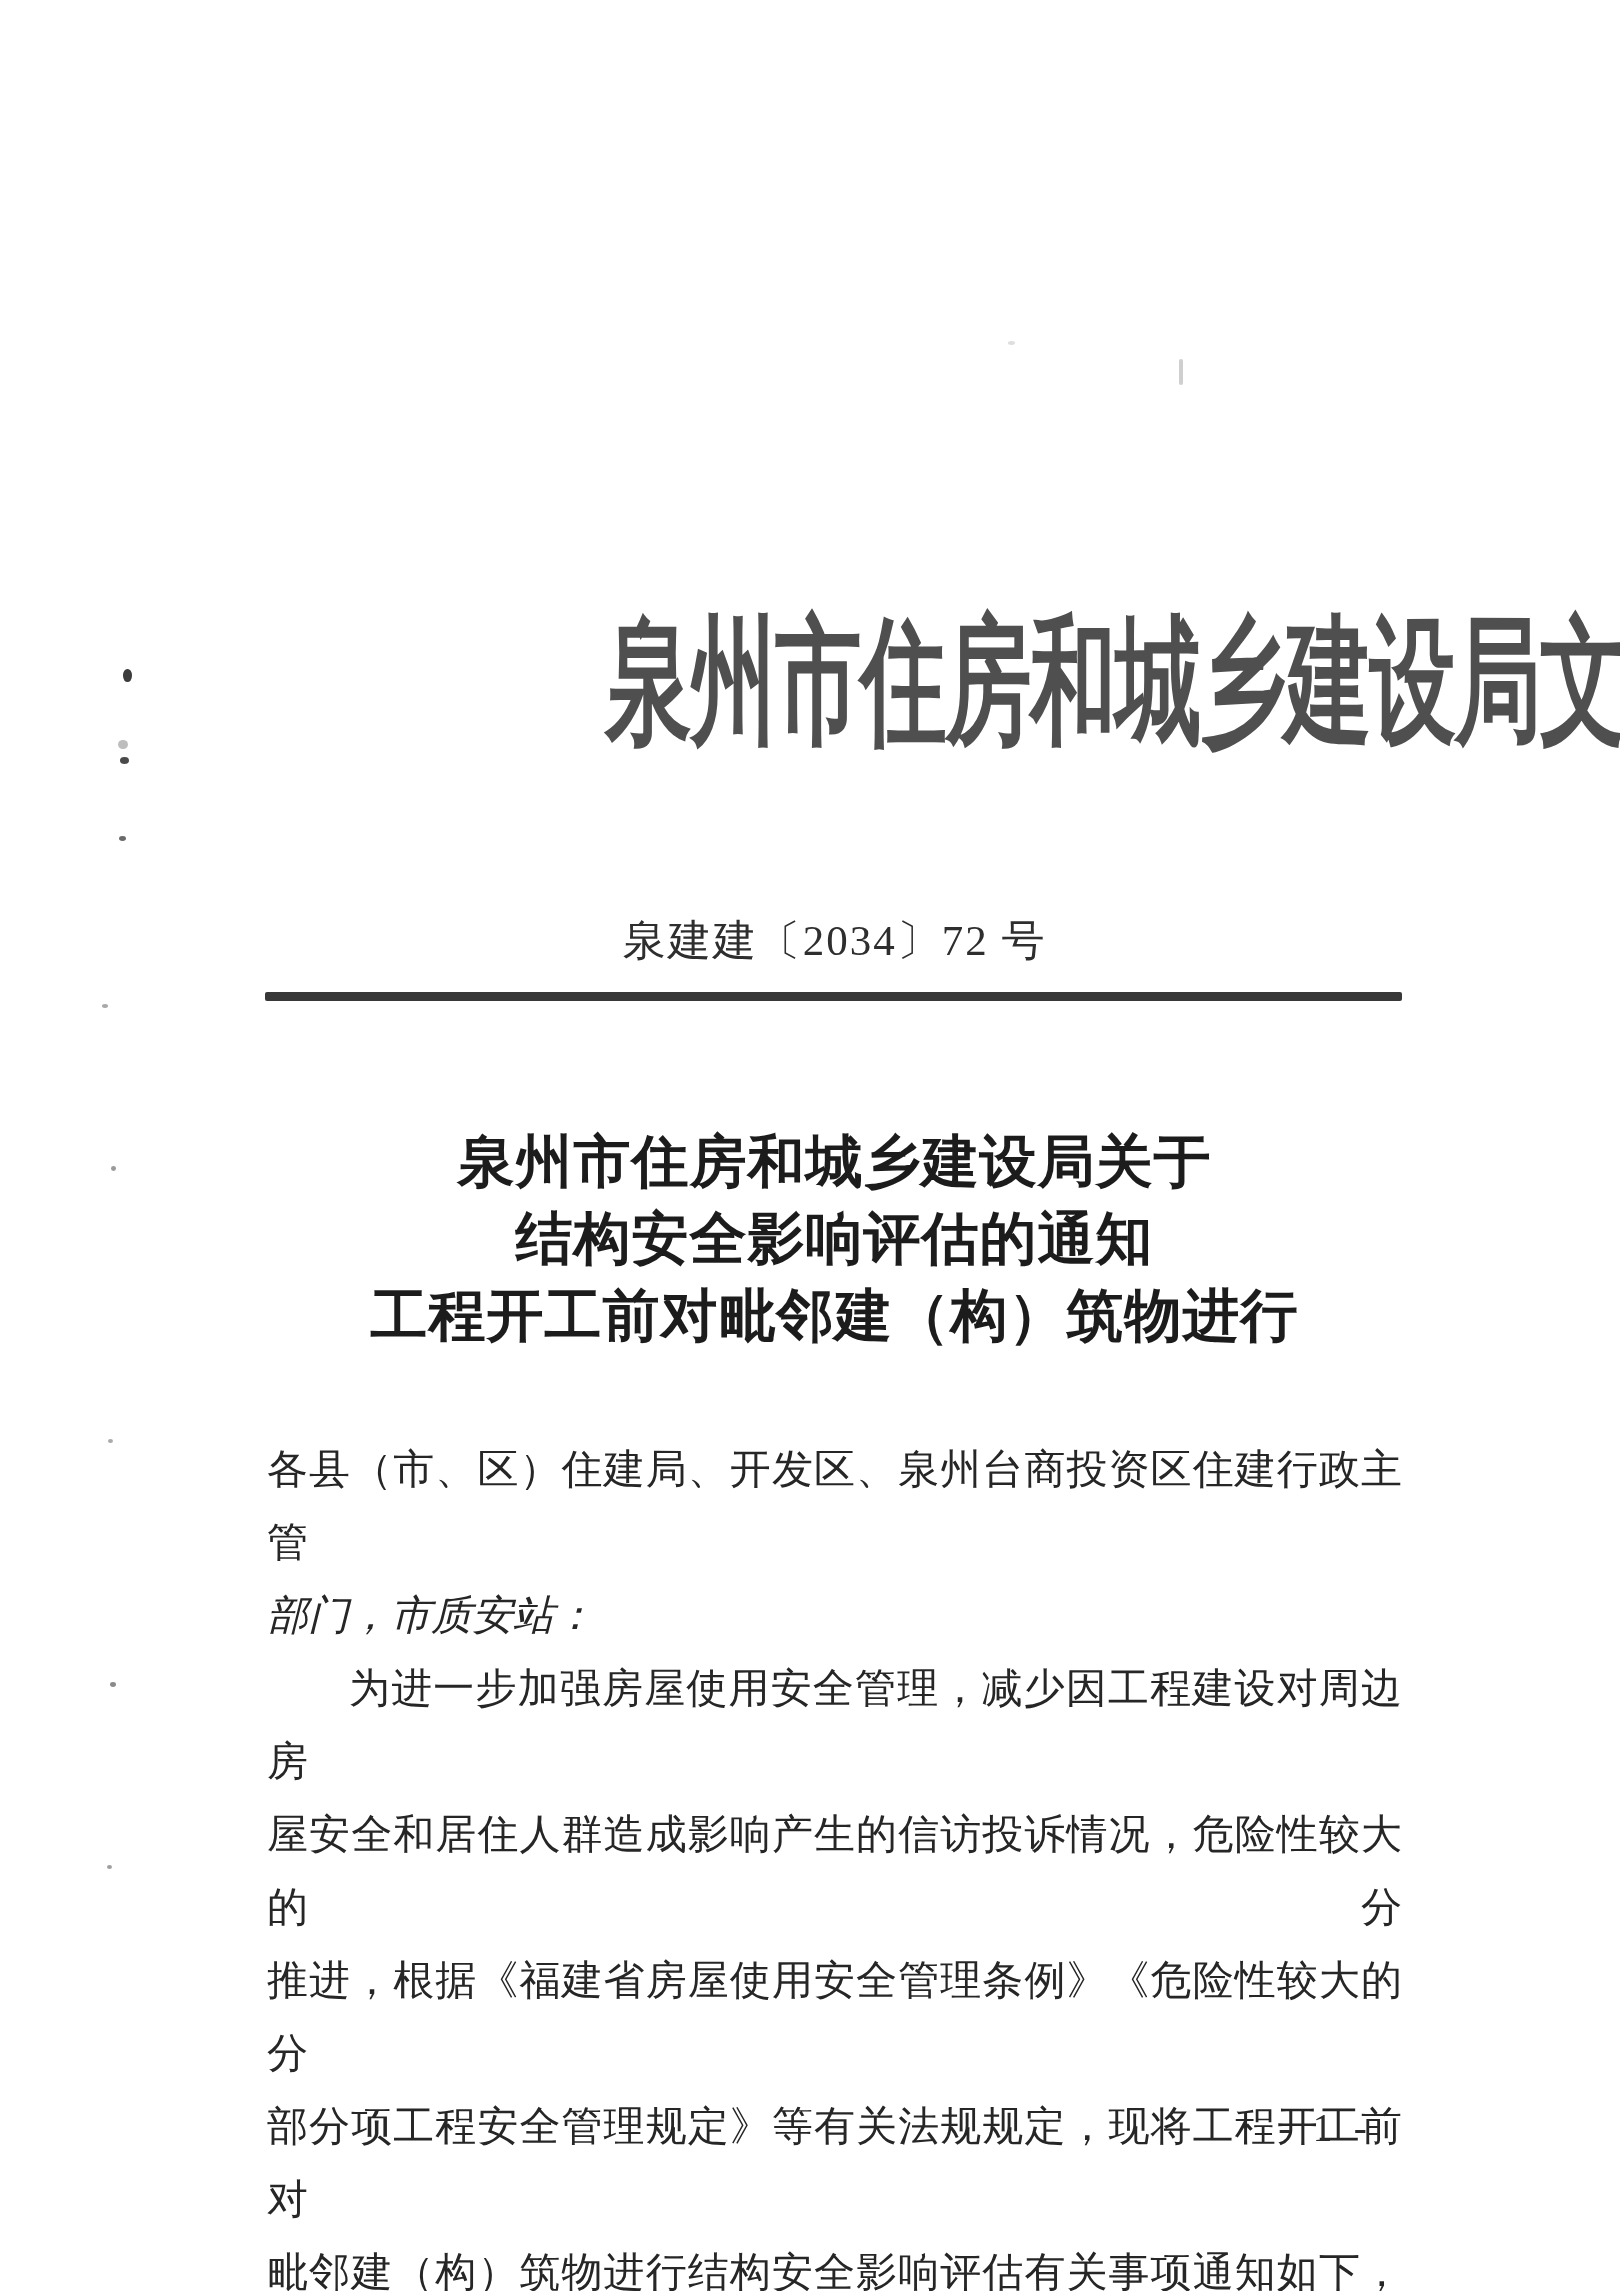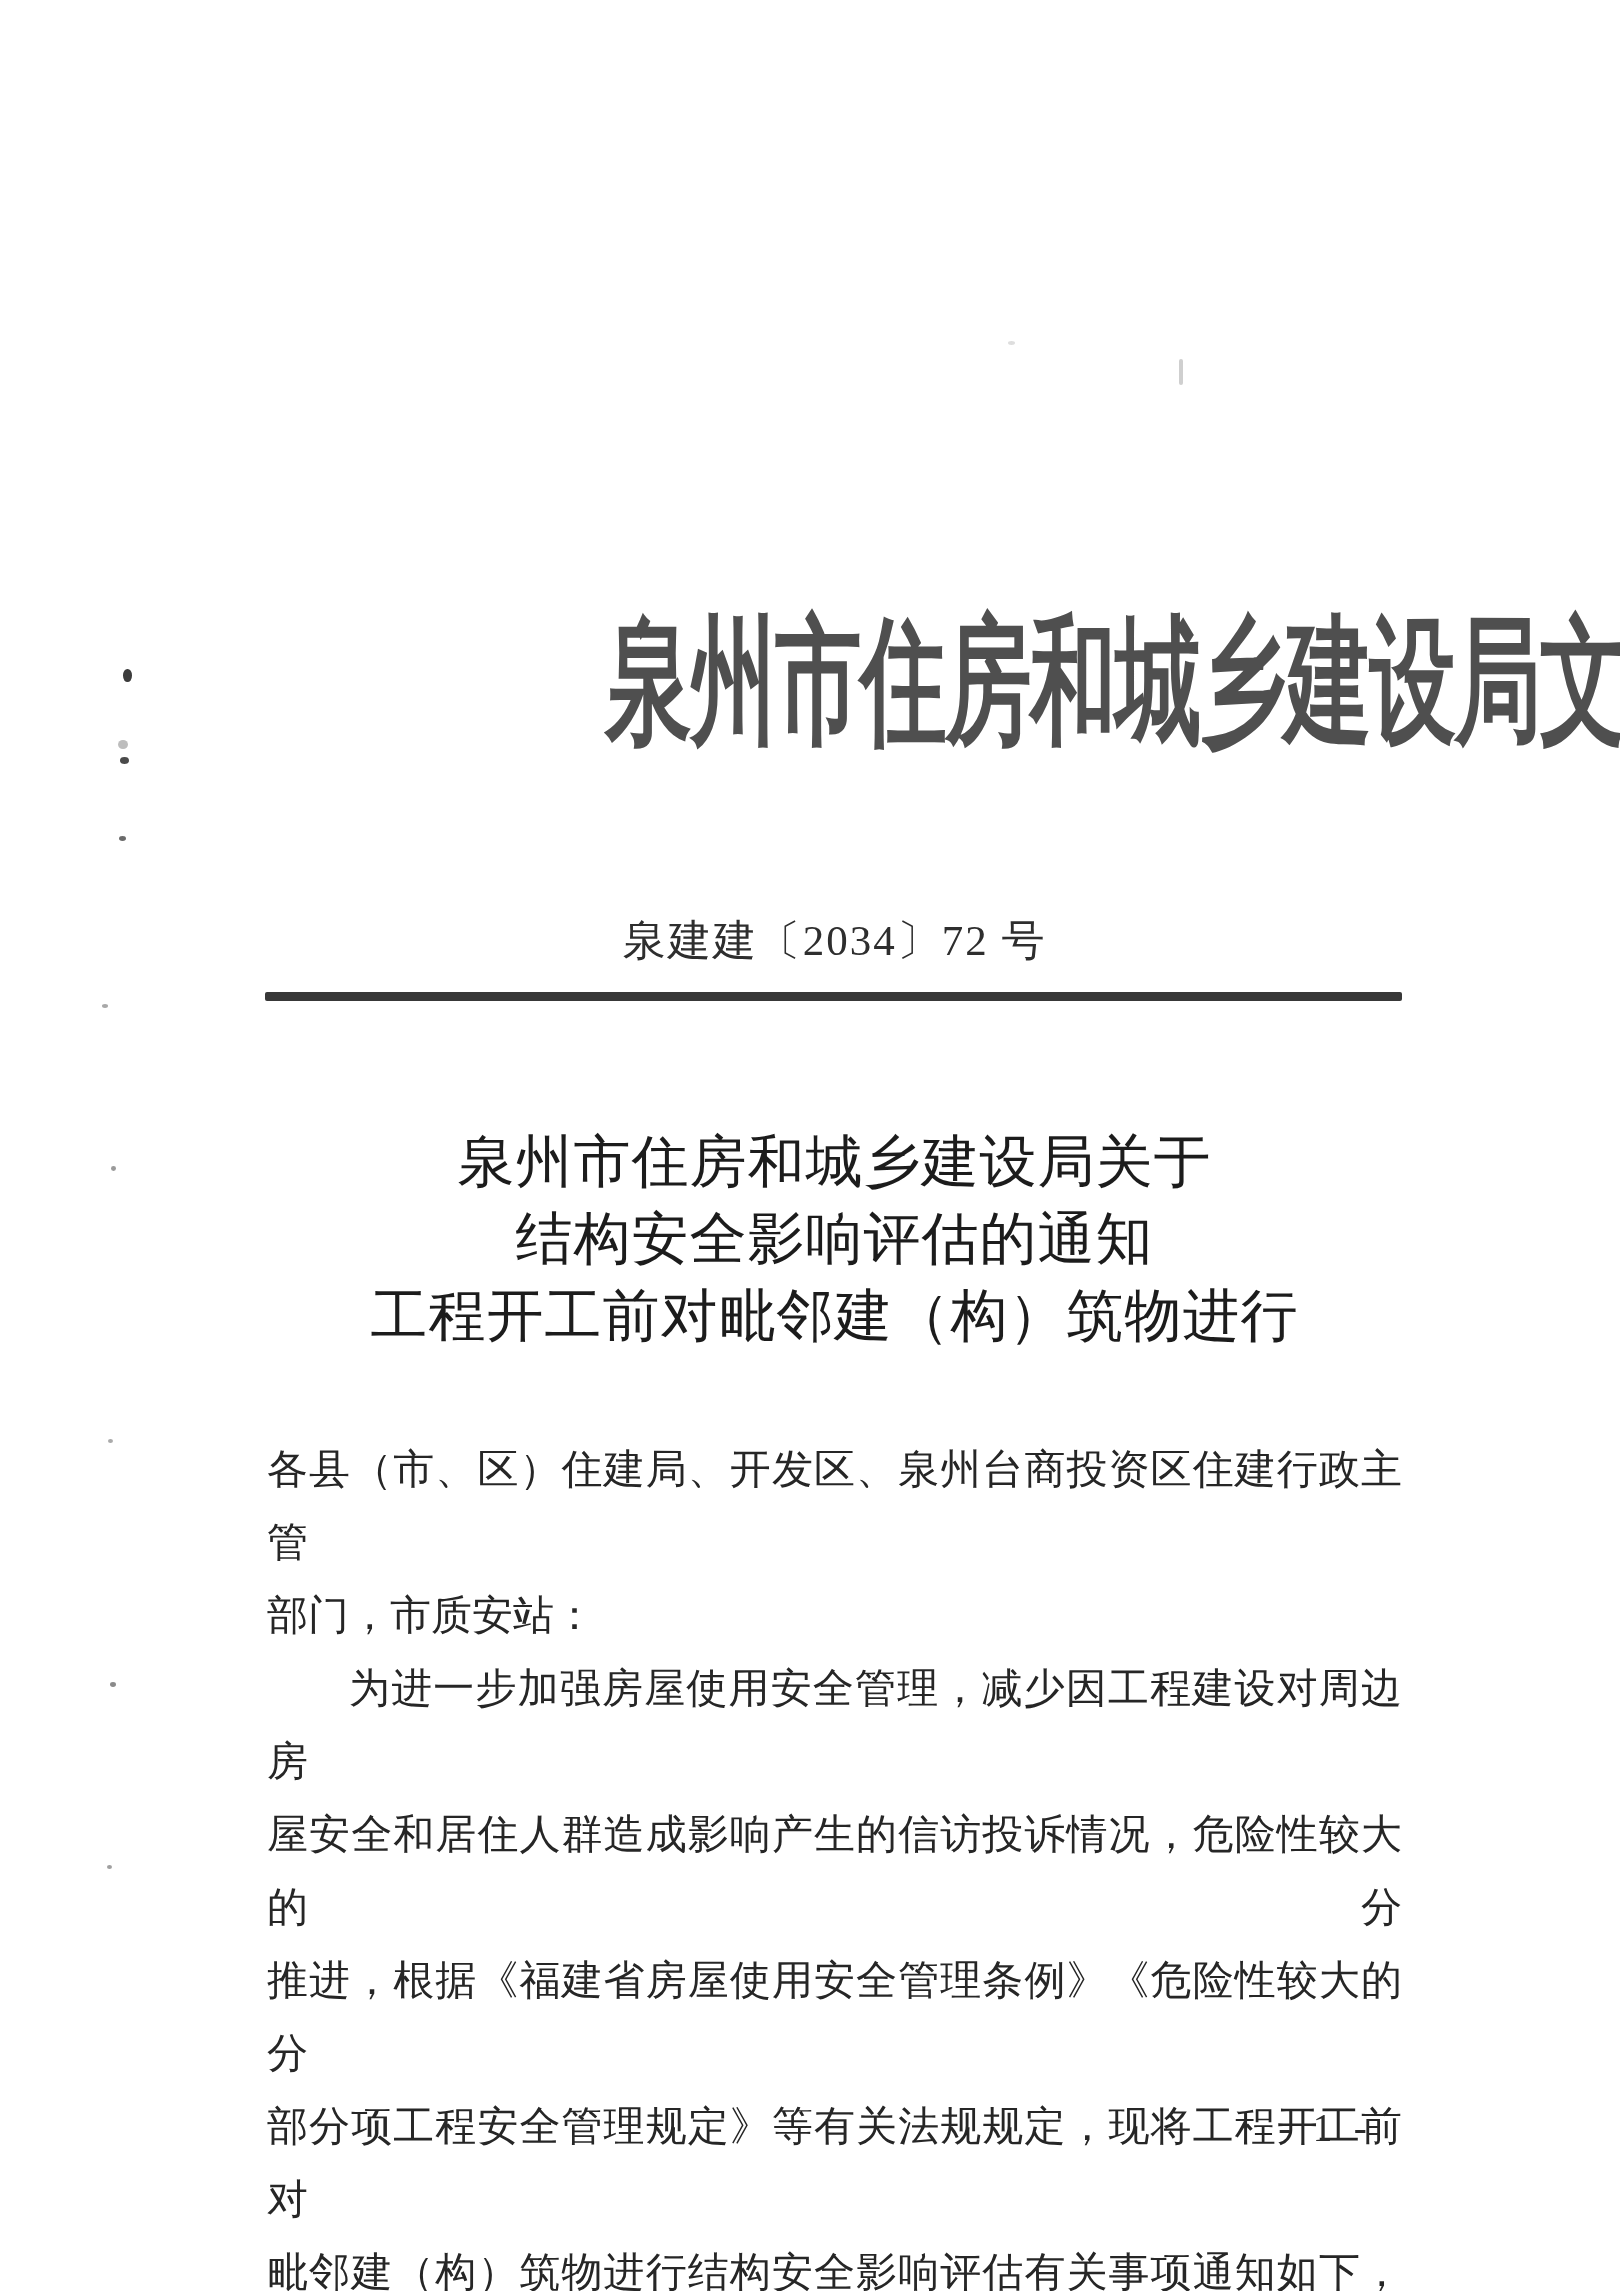--- a/index.html
+++ b/index.html
@@ -46,39 +46,40 @@
     left: 265px;
     top: 992px;
     width: 1137px;
     height: 8.8px;
     background: #383838;
     border-radius: 2px;
   }
   .doc-title {
     top: 1123px;
     text-align: center;
-    font-weight: 400;
+    font-weight: 700;
     font-size: 57px;
     line-height: 77px;
     color: #1c1c1c;
     letter-spacing: 1px;
   }
   .body-text {
     top: 1433px;
     font-size: 41px;
     line-height: 73px;
     color: #262626;
   }
   .body-text .jline {
     text-align: justify;
     text-align-last: justify;
   }
   .body-text .plain {
     text-align: right;
     text-align-last: left;
+    font-style: italic;
   }
   .body-text .indent { text-indent: 82px; }
   .page-number {
     position: absolute;
     left: 1257px;
     top: 2105px;
     width: 137px;
     text-align: center;
     font-size: 39px;
     color: #2b2b2b;

